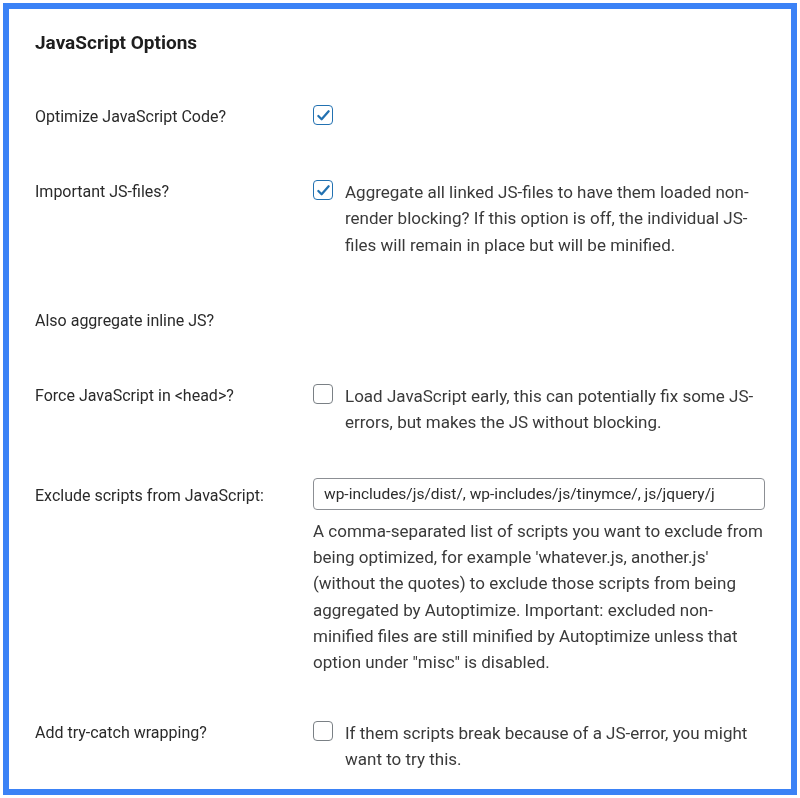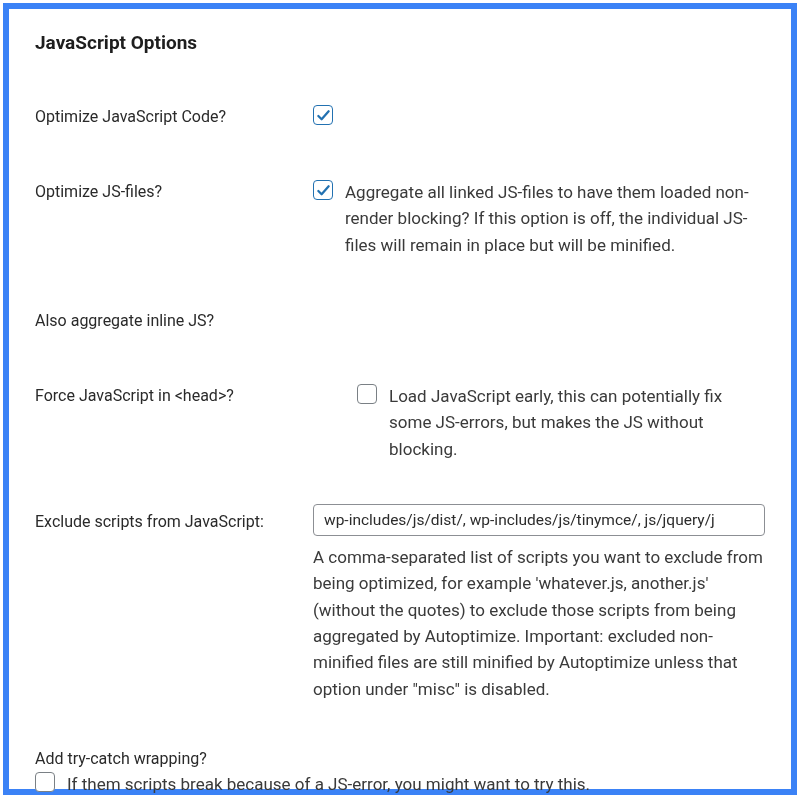--- a/index.html
+++ b/index.html
@@ -26,21 +26,20 @@
       color: #1e1e1e;
       margin-bottom: 50px;
     }
     .form-row {
       display: flex;
       align-items: flex-start;
       margin-bottom: 50px;
     }
     .form-row.tight {
       margin-bottom: 42px;
-      gap: 44px;
     }
     .label-col {
       width: 278px;
       flex-shrink: 0;
       font-size: 16px;
       color: #2a2a2a;
       padding-top: 1px;
       line-height: 1.5;
     }
     .control-col {
@@ -115,21 +114,21 @@
     <div class="control-col">
       <span class="checkbox checked">
         <svg viewBox="0 0 16 16">
             <path d="M2.5 8.5 L6 12 L13.5 3.5" stroke="#2271b1" stroke-width="2.4" fill="none" stroke-linecap="round" stroke-linejoin="round"></path>
           </svg>
       </span>
     </div>
   </div>
 
   <div class="form-row">
-    <div class="label-col">Optimize JS-files?</div>
+    <div class="label-col">Important JS-files?</div>
     <div class="control-col">
       <span class="checkbox checked">
         <svg viewBox="0 0 16 16">
             <path d="M2.5 8.5 L6 12 L13.5 3.5" stroke="#2271b1" stroke-width="2.4" fill="none" stroke-linecap="round" stroke-linejoin="round"></path>
           </svg>
       </span>
       <div class="desc">Aggregate all linked JS-files to have them loaded non-render blocking? If this option is off, the individual JS-files will remain in place but will be minified.</div>
     </div>
   </div>
 
@@ -148,21 +147,21 @@
   </div>
 
   <div class="form-row row-exclude">
     <div class="label-col">Exclude scripts from JavaScript:</div>
     <div class="control-stack">
       <input type="text" class="text-input" value="wp-includes/js/dist/, wp-includes/js/tinymce/, js/jquery/j" style="">
       <div class="desc">A comma-separated list of scripts you want to exclude from being optimized, for example 'whatever.js, another.js' (without the quotes) to exclude those scripts from being aggregated by Autoptimize. Important: excluded non-minified files are still minified by Autoptimize unless that option under "misc" is disabled.</div>
     </div>
   </div>
 
-  <div class="form-row" style="margin-bottom:0;flex-direction:column;">
+  <div class="form-row" style="margin-bottom:0;">
     <div class="label-col">Add try-catch wrapping?</div>
     <div class="control-col">
       <span class="checkbox">
         
       </span>
       <div class="desc">If them scripts break because of a JS-error, you might want to try this.</div>
     </div>
   </div>
 
 </div>

